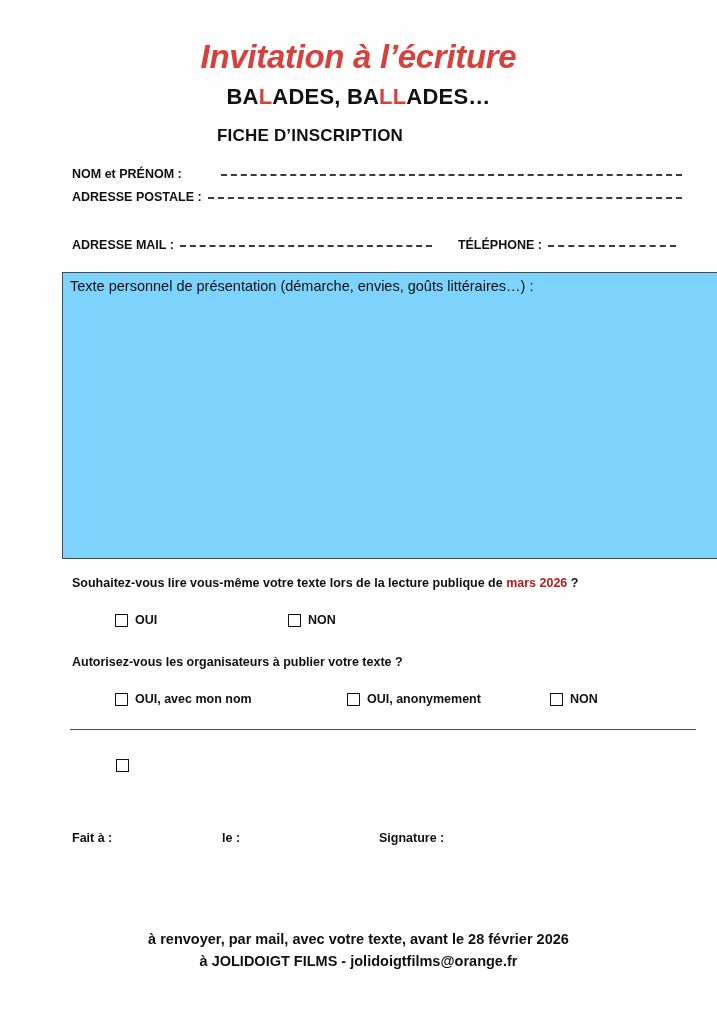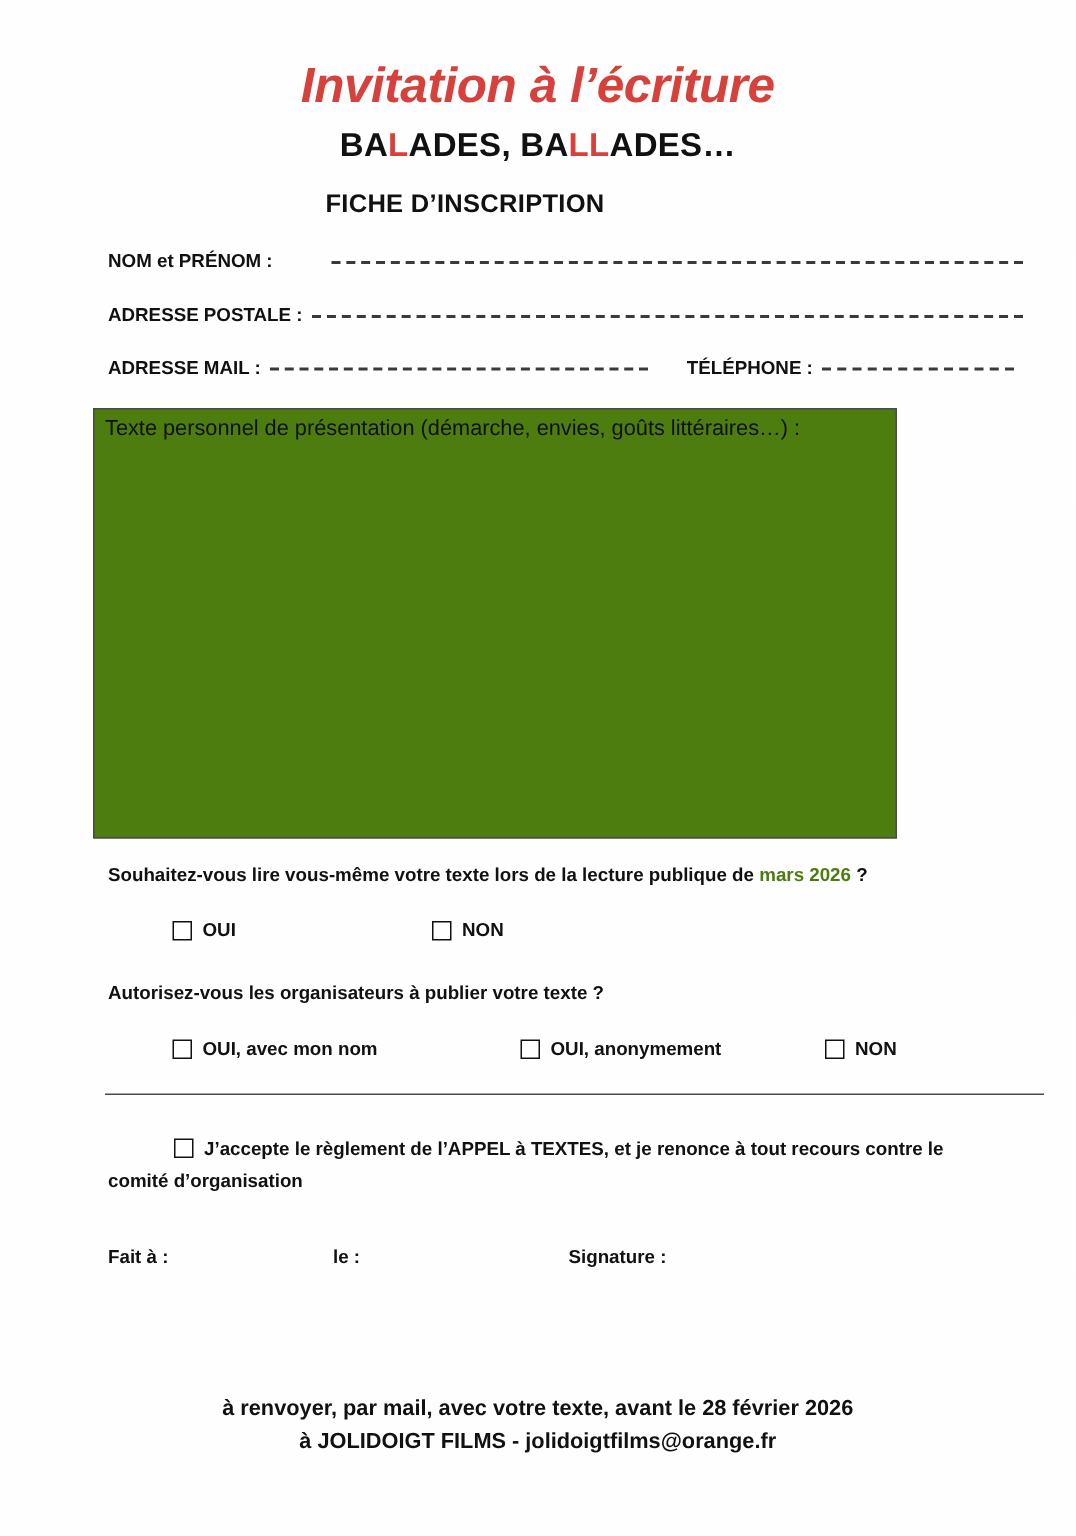--- a/index.html
+++ b/index.html
@@ -79,54 +79,54 @@
     height: 1px;
     margin-left: 6px;
     margin-top: 3px;
     border-top: 2px dashed #3a3a3a;
   }
   .dashes.fixed-mail { flex: 0 0 252px; }
   .dashes.fixed-tel  { flex: 0 0 128px; }
   .gap-tel { flex: 0 0 26px; }
 
   #row-nom      { top: 167px; gap: 33px; }
-  #row-adresse  { top: 203px; }
+  #row-adresse  { top: 190px; }
   #row-mail     { top: 238px; }
 
   
   .text-box {
     position: absolute;
     left: 62px;
     top: 272px;
-    width: 536px;
+    width: 656px;
     height: 287px;
     border: 1.4px solid #4a4a4a;
     box-sizing: border-box;
-    background: #4d7c0f;
+    background: #7dd3fc;
   }
   .text-box .prompt {
     position: absolute;
     left: 7px;
     top: 5px;
     font-size: 14.5px;
     font-weight: normal;
     color: #111111;
     white-space: nowrap;
   }
 
   
   .question {
     position: absolute;
     left: 72px;
     font-size: 12.5px;
     font-weight: bold;
     color: #111111;
     white-space: nowrap;
   }
-  .question .red { color: #4d7c0f; }
+  .question .red { color: #b91c1c; }
   #q-lecture  { top: 576px; }
   #q-publier  { top: 655px; }
 
   .opt-row { position: absolute; left: 0; width: 690px; height: 22px; }
   #opts-lecture { top: 613px; }
   #opts-publier { top: 692px; }
 
   .option {
     position: absolute;
     display: flex;
@@ -292,21 +292,21 @@
     </label>
     <label class="option" style="left:550px;">
       <span class="checkbox"></span>
       <span>NON</span>
     </label>
   </div>
 
   <div class="divider"></div>
 
   <div class="clause">
-    <span class="cb-inline"></span><span>J’accepte le règlement de l’APPEL à TEXTES, et je renonce à tout recours contre le comité d’organisation</span>
+    <span class="cb-inline"></span>
   </div>
 
   <div class="sig-row">
     <span class="sig-item" style="left:72px;">Fait à :</span>
     <span class="sig-item" style="left:222px;">le :</span>
     <span class="sig-item" style="left:379px;">Signature :</span>
   </div>
 
   <div class="footer">
     <div>à renvoyer, par mail, avec votre texte, avant le 28 février 2026</div>

